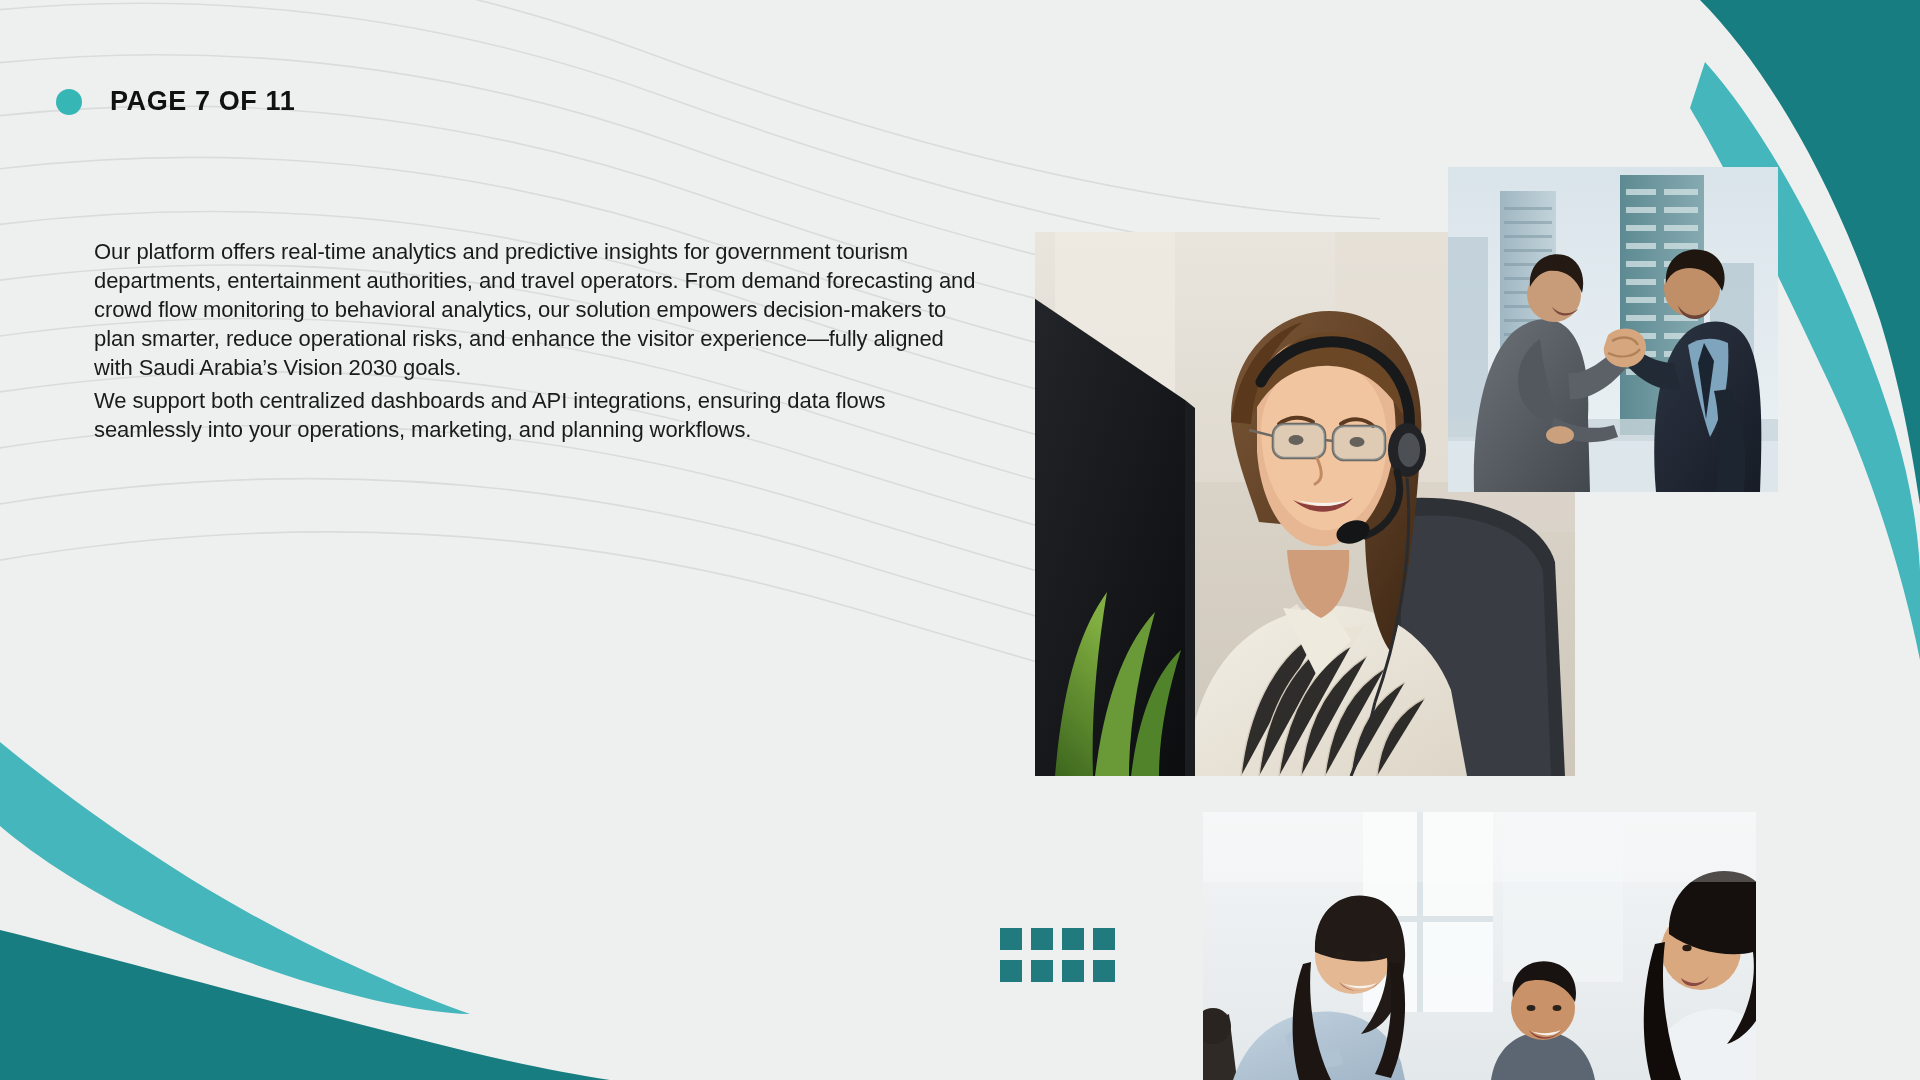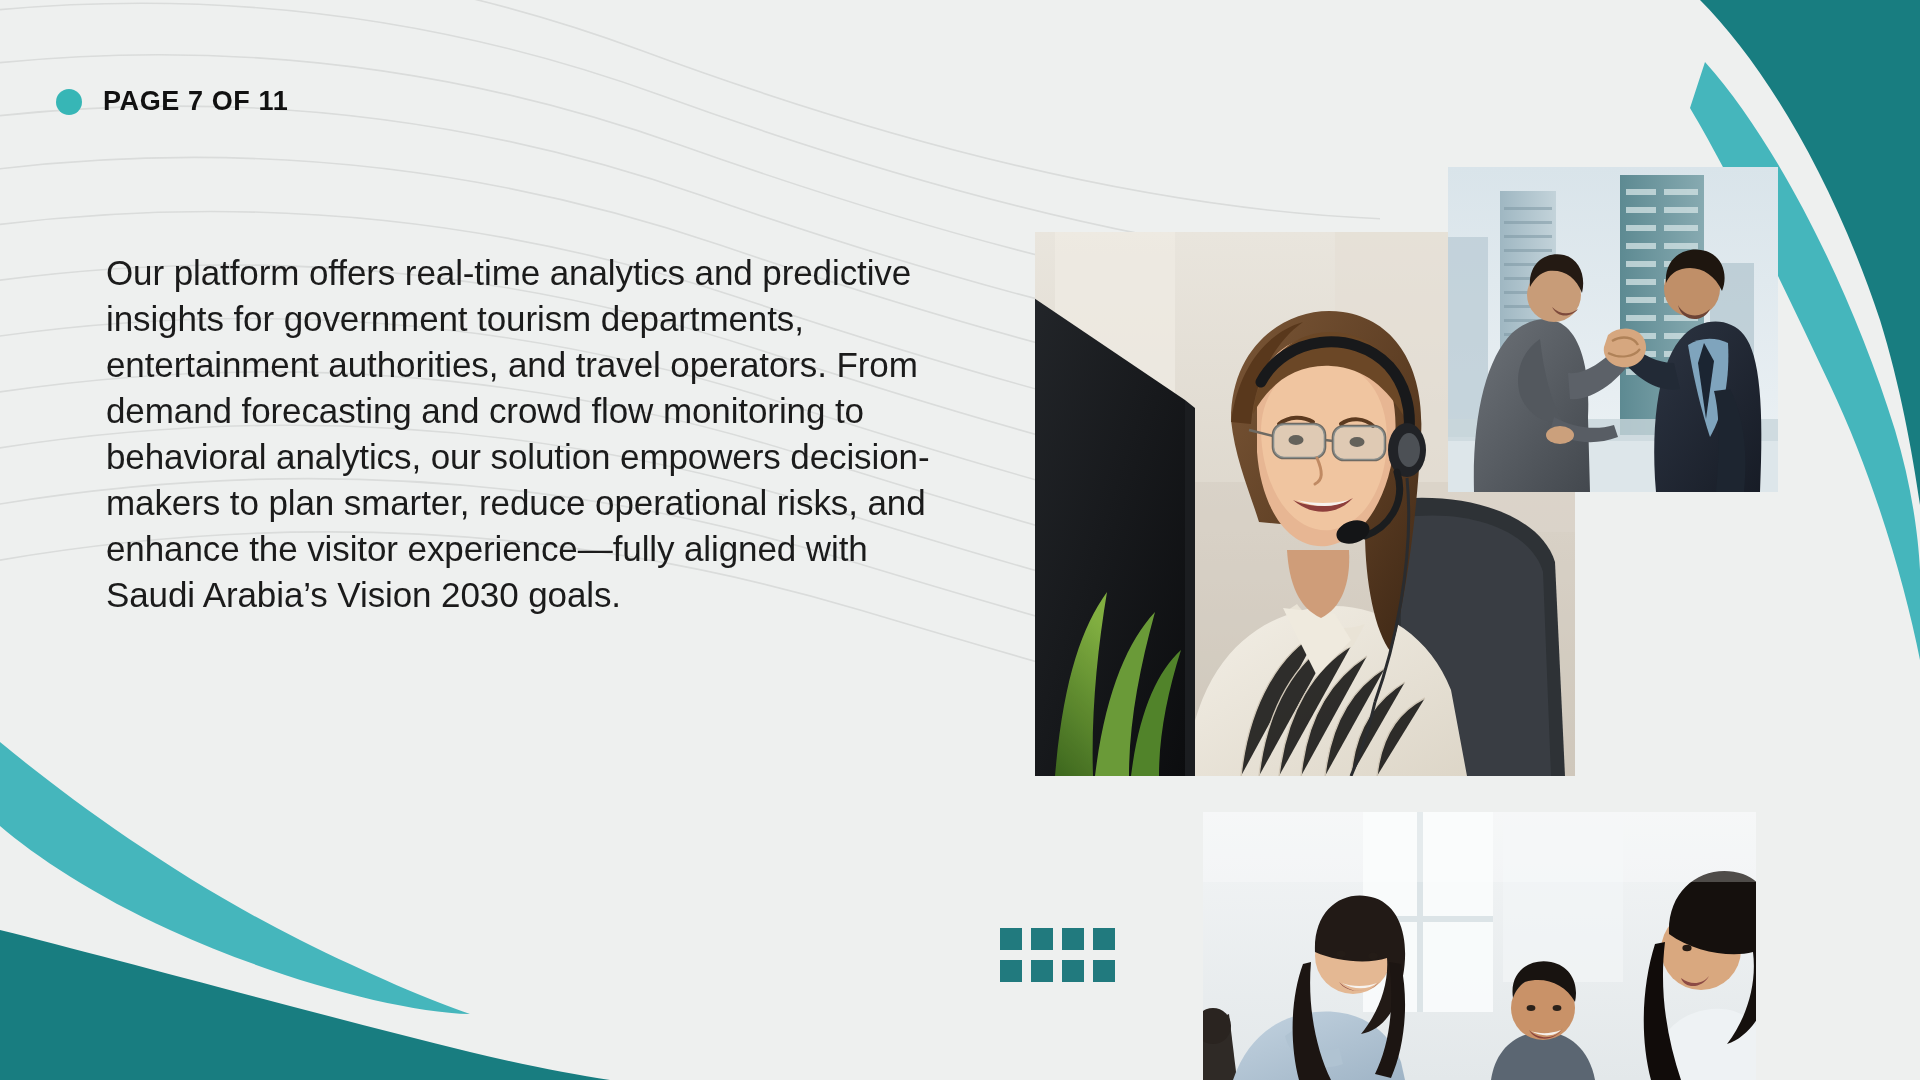--- a/index.html
+++ b/index.html
@@ -39,21 +39,21 @@
     pointer-events: none;
   }
 
   
   .page-marker {
     position: absolute;
     left: 56px;
     top: 86px;
     display: flex;
     align-items: center;
-    gap: 21px;
+    gap: 28px;
     z-index: 6;
     text-align: right;
   }
   .page-dot {
     width: 26px;
     height: 26px;
     border-radius: 50%;
     background: #37b6b6;
     flex: none;
   }
@@ -76,24 +76,24 @@
   .headline {
     font-size: 76px;
     font-weight: bold;
     color: #145455;
     letter-spacing: -0.5px;
     line-height: 1.0;
     margin: 0 0 24px 0;
     white-space: nowrap;
   }
   .body-para {
-    font-size: 35px;
+    font-size: 22px;
     line-height: 1.315;
     color: #1b1b1b;
-    margin: 16px;
+    margin: 4px;
     letter-spacing: -0.1px;
   }
   .body-para + .body-para { margin-top: 0; }
 
   
   .dot-grid {
     position: absolute;
     left: 1000px;
     top: 928px;
     display: grid;
@@ -160,20 +160,21 @@
              C400,1012 280,980 170,930 C95,896 35,856 0,826 Z" fill="#45b6bc"></path>
   </svg>
 
   <div class="page-marker">
     <span class="page-dot"></span>
     <span class="page-label">PAGE 7 OF 11</span>
   </div>
 
   <div class="text-col">
     <p class="body-para">Our platform offers real-time analytics and predictive insights for government tourism departments, entertainment authorities, and travel operators. From demand forecasting and crowd flow monitoring to behavioral analytics, our solution empowers decision-makers to plan smarter, reduce operational risks, and enhance the visitor experience—fully aligned with Saudi Arabia’s Vision 2030 goals.</p>
+    <p class="body-para">We support both centralized dashboards and API integrations, ensuring data flows seamlessly into your operations, marketing, and planning workflows.</p>
   </div>
 
   <div class="dot-grid">
     <span></span>
     <span></span>
     <span></span>
     <span></span>
     <span></span>
     <span></span>
     <span></span>

